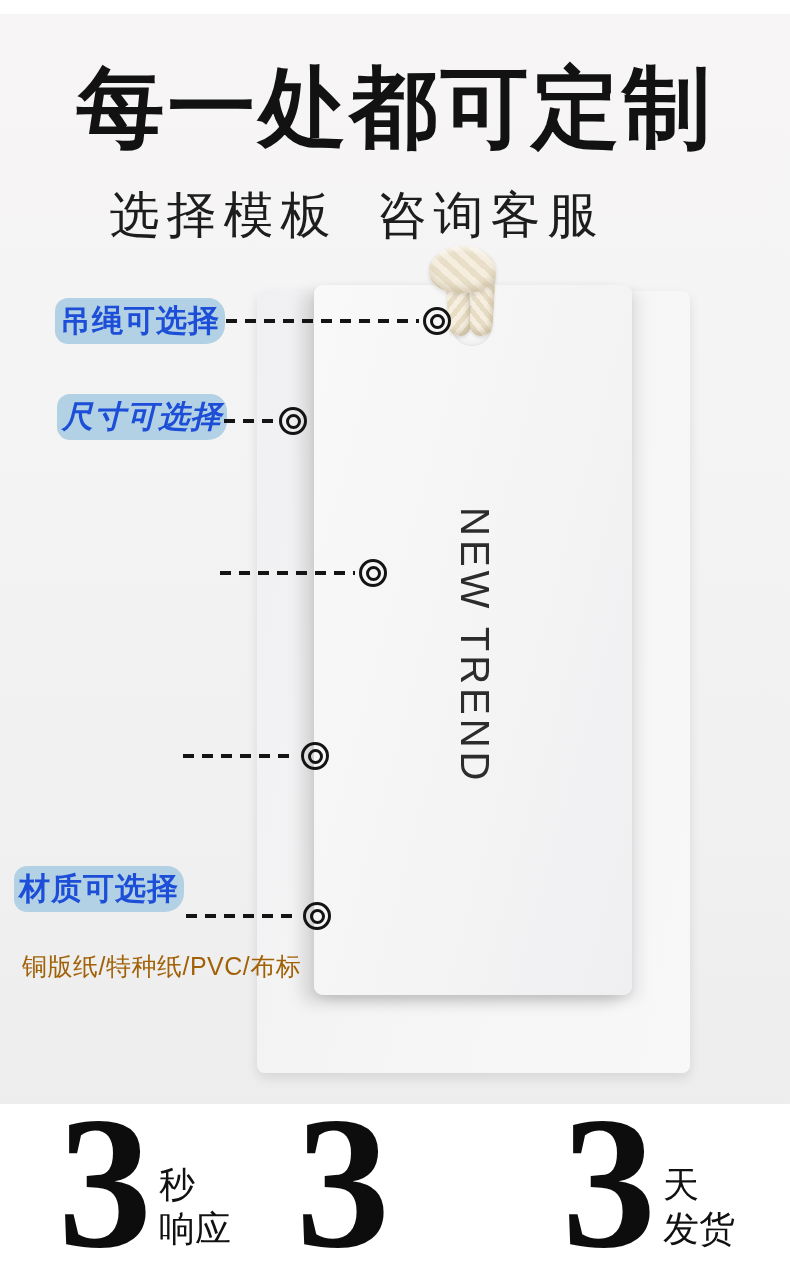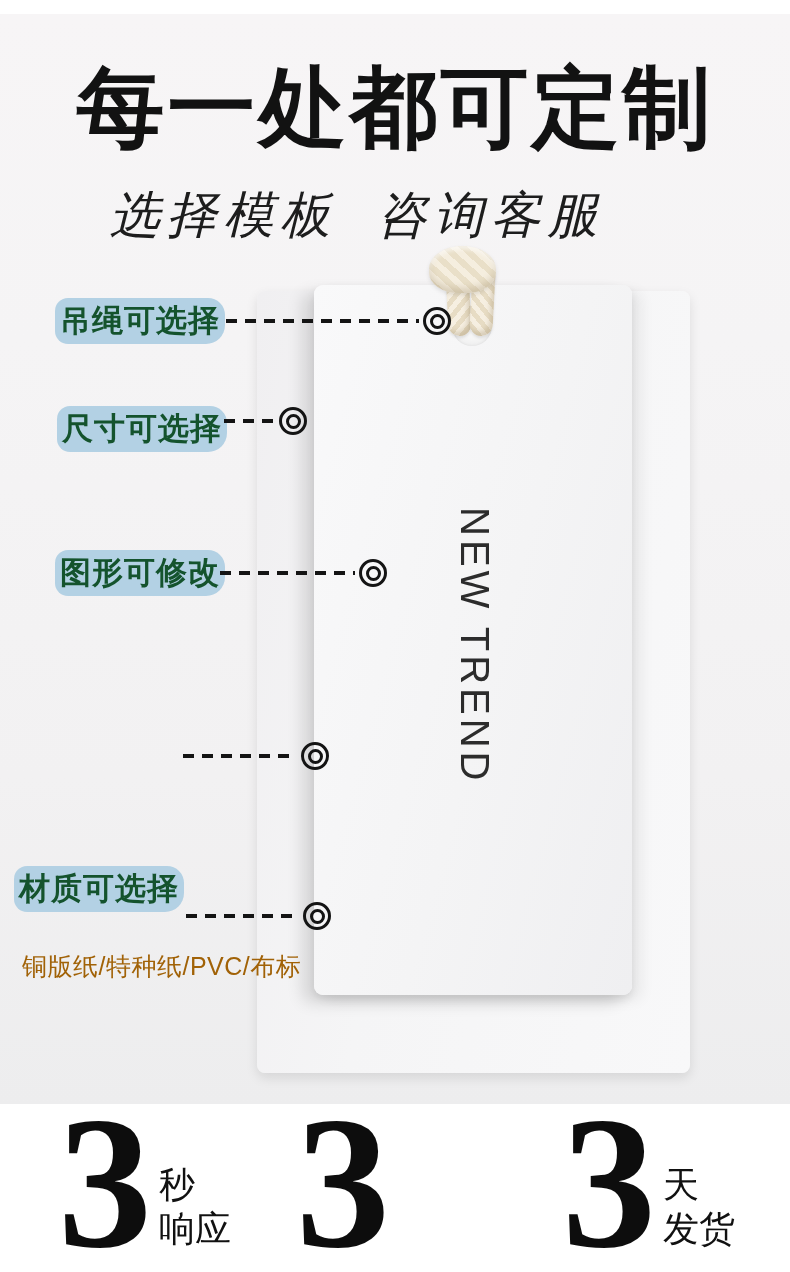--- a/index.html
+++ b/index.html
@@ -38,21 +38,20 @@
     position: absolute;
     left: 0; top: 168px;
     width: 714px;
     text-align: center;
     font-family: "Liberation Serif", "DejaVu Serif", serif;
     font-weight: 400;
     font-size: 50px;
     letter-spacing: 7px;
     color: #1d1d1d;
     white-space: pre;
-    font-style: italic;
   }
   
   .back-card {
     position: absolute;
     left: 257px; top: 277px;
     width: 433px; height: 782px;
     border-radius: 8px;
     background: linear-gradient(100deg, #f0eff1 0%, #f5f5f6 40%, #f8f8f9 100%);
     box-shadow: 0 5px 12px rgba(0,0,0,0.10);
   }
@@ -112,21 +111,21 @@
     height: 46px;
     padding: 0 5px;
     display: flex;
     align-items: center;
     justify-content: center;
     border-radius: 13px 17px 19px 13px;
     background: #b3d1e4;
     font-weight: 700;
     font-size: 31px;
     letter-spacing: 1px;
-    color: #14532d;
+    color: #1d4ed8;
     white-space: nowrap;
     text-align: center;
   }
   .dash {
     position: absolute;
     height: 4px;
     background: repeating-linear-gradient(90deg, #141414 0 11px, transparent 11px 19px);
   }
   .target {
     position: absolute;
@@ -194,27 +193,26 @@
   <div class="rope-strand right"></div>
   <div class="rope-knot"></div>
   <div class="tag-text">NEW TREND</div>
 
   <div class="pill" style="left:55px; top:284px;">吊绳可选择</div>
   <div class="dash" style="left:226px; top:305px; width:193px;"></div>
   <div class="target" style="left:423px; top:293px;">
       <div class="inner"></div>
     </div>
 
-  <div class="pill" style="left:57px; top:392px;">尺寸可选择</div>
+  <div class="pill" style="left:57px; top:380px;font-style:italic;">尺寸可选择</div>
   <div class="dash" style="left:224px; top:405px; width:51px;"></div>
   <div class="target" style="left:279px; top:393px;">
       <div class="inner"></div>
     </div>
 
-  <div class="pill" style="left:55px; top:536px;">图形可修改</div>
   <div class="dash" style="left:220px; top:557px; width:135px;"></div>
   <div class="target" style="left:359px; top:545px;">
       <div class="inner"></div>
     </div>
 
   <div class="dash" style="left:183px; top:740px; width:114px;"></div>
   <div class="target" style="left:301px; top:728px;">
       <div class="inner"></div>
     </div>
 

